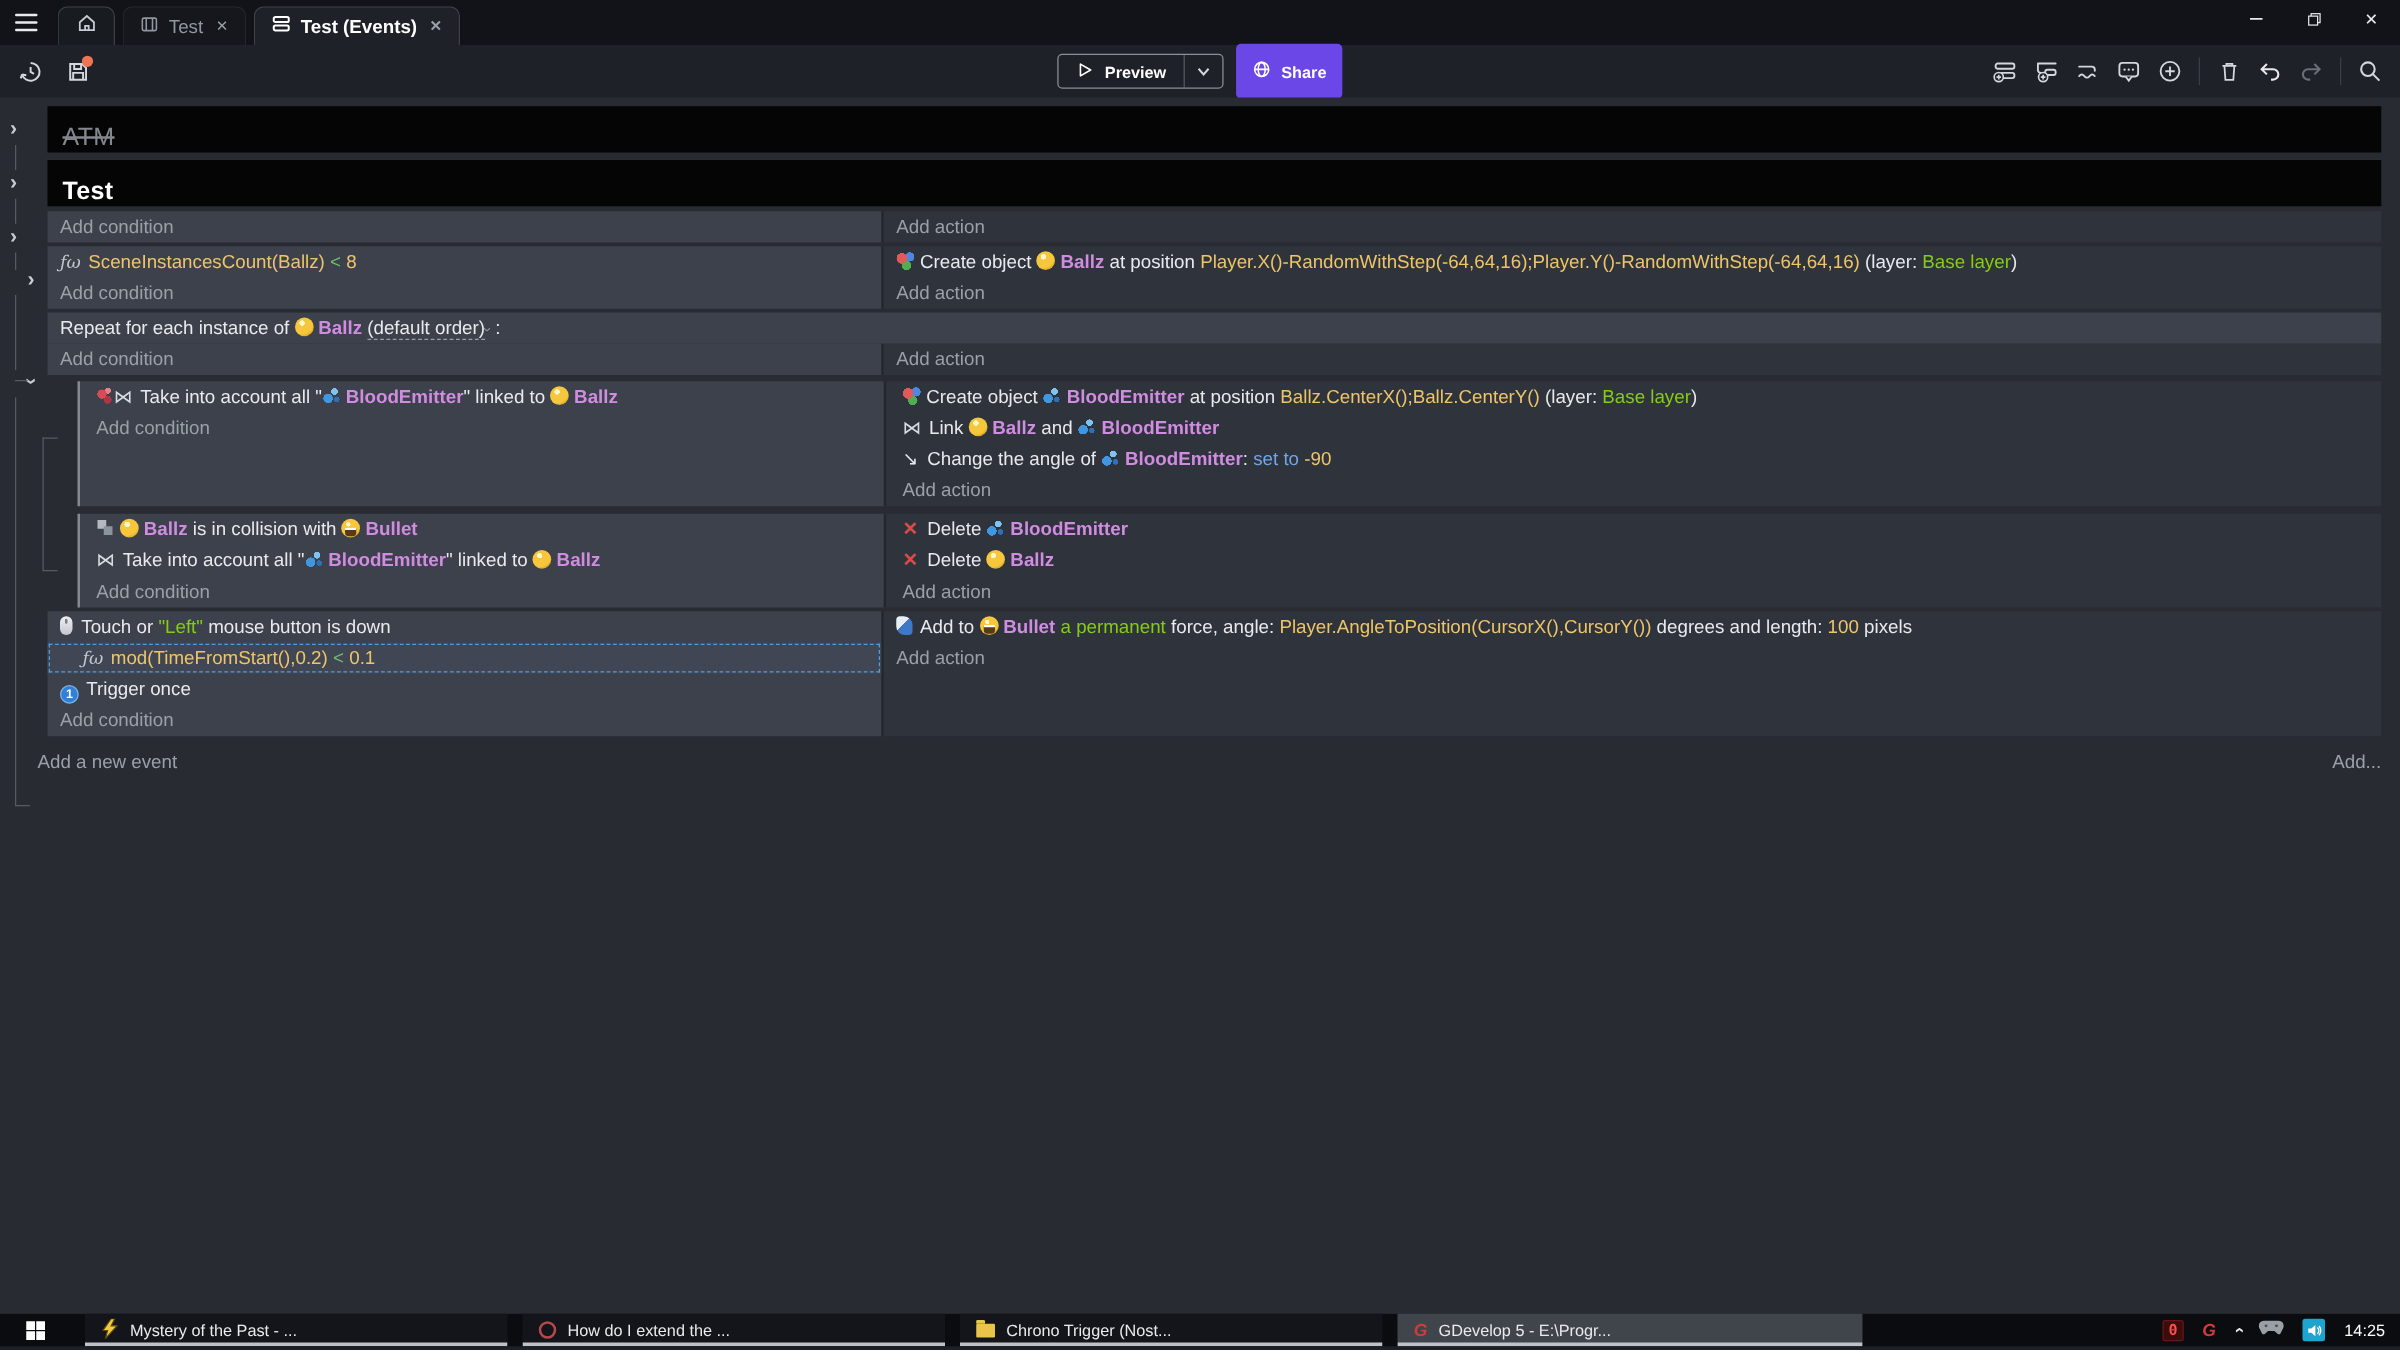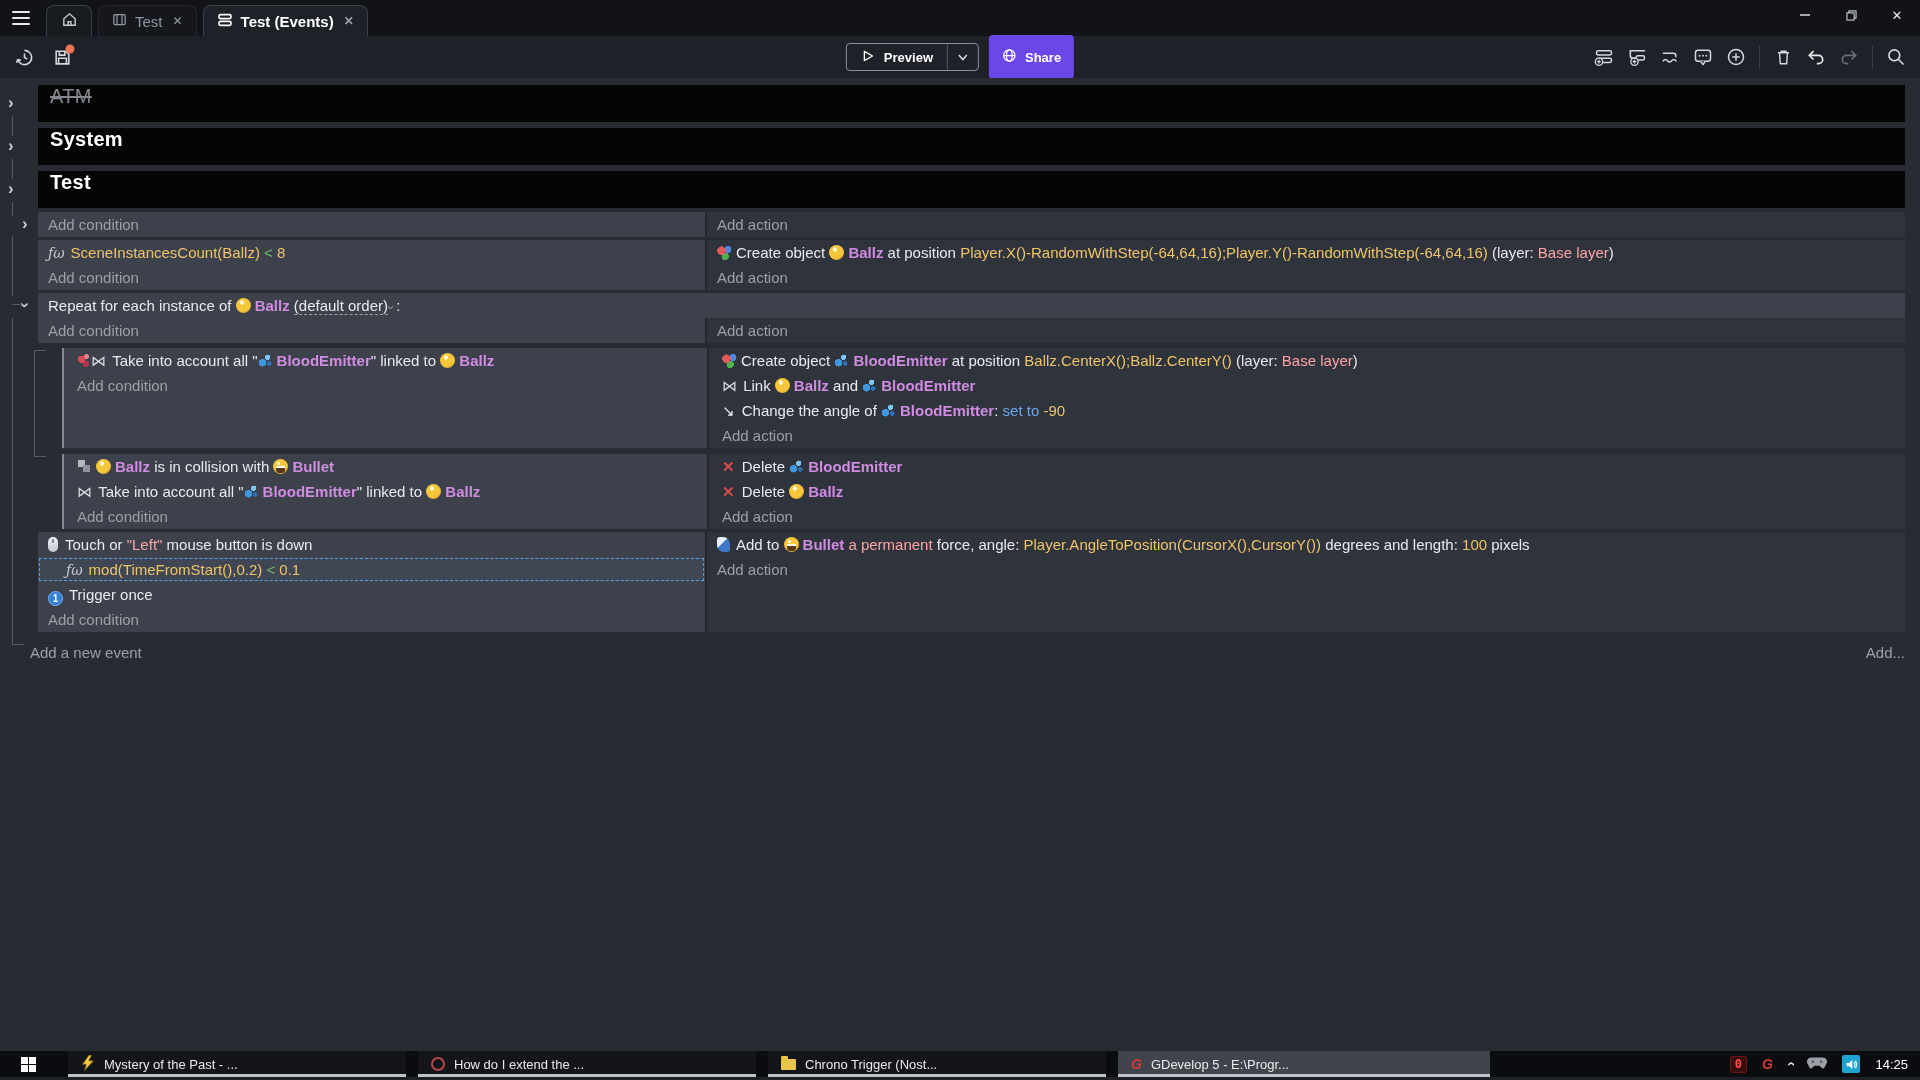--- a/index.html
+++ b/index.html
@@ -25,42 +25,42 @@
   .preview-btn { display:flex; align-items:center; height:28px; border:1px solid #8b9097; border-radius:4px; color:#fff; font-weight:bold; font-size:13px; }
   .preview-main { display:flex; align-items:center; gap:9px; padding:0 14px; height:100%; }
   .preview-sep { width:1px; height:100%; background:#8b9097; opacity:.5; }
   .preview-drop { padding:0 10px; height:100%; display:flex; align-items:center; }
   .share-btn { display:flex; align-items:center; gap:8px; height:44px; padding:0 13px; background:#6c47e8; border-radius:4px; color:#fff; font-weight:bold; font-size:13px; }
   .tbright { margin-left:auto; display:flex; align-items:center; gap:13px; }
   .tbdiv { width:1px; height:22px; background:#3a3f46; }
 
   
   .sheet { position:relative; height:973px; background:#282b32; padding-top:7px; }
-  .group-row { height:37px; background:#050505; margin:0 15px 6px 38px; display:flex; align-items:flex-start; padding-left:12px; }
+  .group-row { height:37px; background:#050505; margin:0 15px 6px 38px; display:flex; align-items:flex-end; padding-left:12px; }
   .group-label { color:#fff; font-size:20px; font-weight:bold; letter-spacing:.3px; }
   .group-row.disabled .group-label { color:#83878e; text-decoration:line-through; font-weight:normal; }
 
   .event { display:grid; grid-template-columns:669px 1fr; margin:0 15px 3px 38px; }
   .event.block { display:block; }
   .cols { display:grid; grid-template-columns:669px 1fr; }
   .cond-col { background:#3d414b; border-right:2px solid #23262c; }
   .act-col { background:#2f333c; }
   .line { height:25px; line-height:25px; padding-left:10px; font-size:15px; color:#e8eaed; white-space:nowrap; overflow:hidden; }
   .ph { color:#9aa0a8; }
   .repeat-header { background:#3d414b; }
   .subevents { margin:5px 0 0 24px; }
   .subevents .cols { grid-template-columns:645px 1fr; }
   .subevent { border-left:2px solid #84888f; margin-bottom:6px; }
   .subevent .line { padding-left:13px; }
   .sel { background:#414654; outline:1px dashed #4f9ddf; outline-offset:-2px;padding-left:28px; }
   .addnew { display:flex; justify-content:space-between; margin:12px 15px 0 30px; font-size:15px; color:#9aa0a8; }
 
   
   .w{color:#e8eaed} .obj{color:#cf8ce0;font-weight:bold} .expr{color:#eec469}
-  .op{color:#6fbf6f} .grn{color:#fca5a5} .blu{color:#6ea6e8}
+  .op{color:#6fbf6f} .grn{color:#84cc16} .blu{color:#6ea6e8}
   .dashed-u{border-bottom:1px dashed #9aa0a8}
   .caret{color:#9aa0a8;display:inline-block;transform:rotate(90deg);font-size:12px}
   .icfx{color:#c3c7ce;font-family:"DejaVu Serif",serif;font-style:italic;margin-right:6px;font-size:14px}
   .iclink{color:#d8dbe1;margin-right:2px}
   .icangle{color:#e8eaed;margin-right:3px}
   .icdel{color:#d84b4b;font-weight:bold;margin-right:3px}
   .ictrig{display:inline-block;width:15px;height:15px;border-radius:50%;background:#2f80d6;border:1px solid #7db3e8;color:#fff;font-size:10px;font-weight:bold;line-height:13px;text-align:center;vertical-align:-2px;margin-right:6px}
   .ic{display:inline-block;width:15px;height:15px;vertical-align:-2px;margin-right:4px}
   .ic-ballz{background:radial-gradient(circle at 38% 30%,#fff6c9 0 15%,#f6c63c 16% 62%,#a87b15 100%);border-radius:50%}
   .ic-emitter{background:radial-gradient(circle at 30% 65%,#3f97e0 0 26%,transparent 27%),radial-gradient(circle at 64% 28%,#7fc3f2 0 18%,transparent 19%),radial-gradient(circle at 76% 70%,#2f6fb5 0 14%,transparent 15%)}
@@ -285,23 +285,20 @@
   <div class="gline" style="left:12px;top:226px;width:10px;height:1px"></div>
   <div class="gline" style="left:12px;top:240px;width:1px;height:326px"></div>
   <div class="gline" style="left:12px;top:566px;width:12px;height:1px"></div>
   <div class="gline" style="left:34px;top:272px;width:1px;height:106px"></div>
   <div class="gline" style="left:34px;top:272px;width:12px;height:1px"></div>
   <div class="gline" style="left:34px;top:378px;width:12px;height:1px"></div>
 
   <div class="group-row disabled">
     <span class="group-label">ATM</span>
   </div>
-  <div class="group-row">
-    <span class="group-label">System</span>
-  </div>
   <div class="group-row" style="margin-bottom:4px">
     <span class="group-label">Test</span>
   </div>
 
   <div class="event">
     <div class="cond-col">
       <div class="line ph">Add condition</div>
     </div>
     <div class="act-col">
       <div class="line ph">Add action</div>

